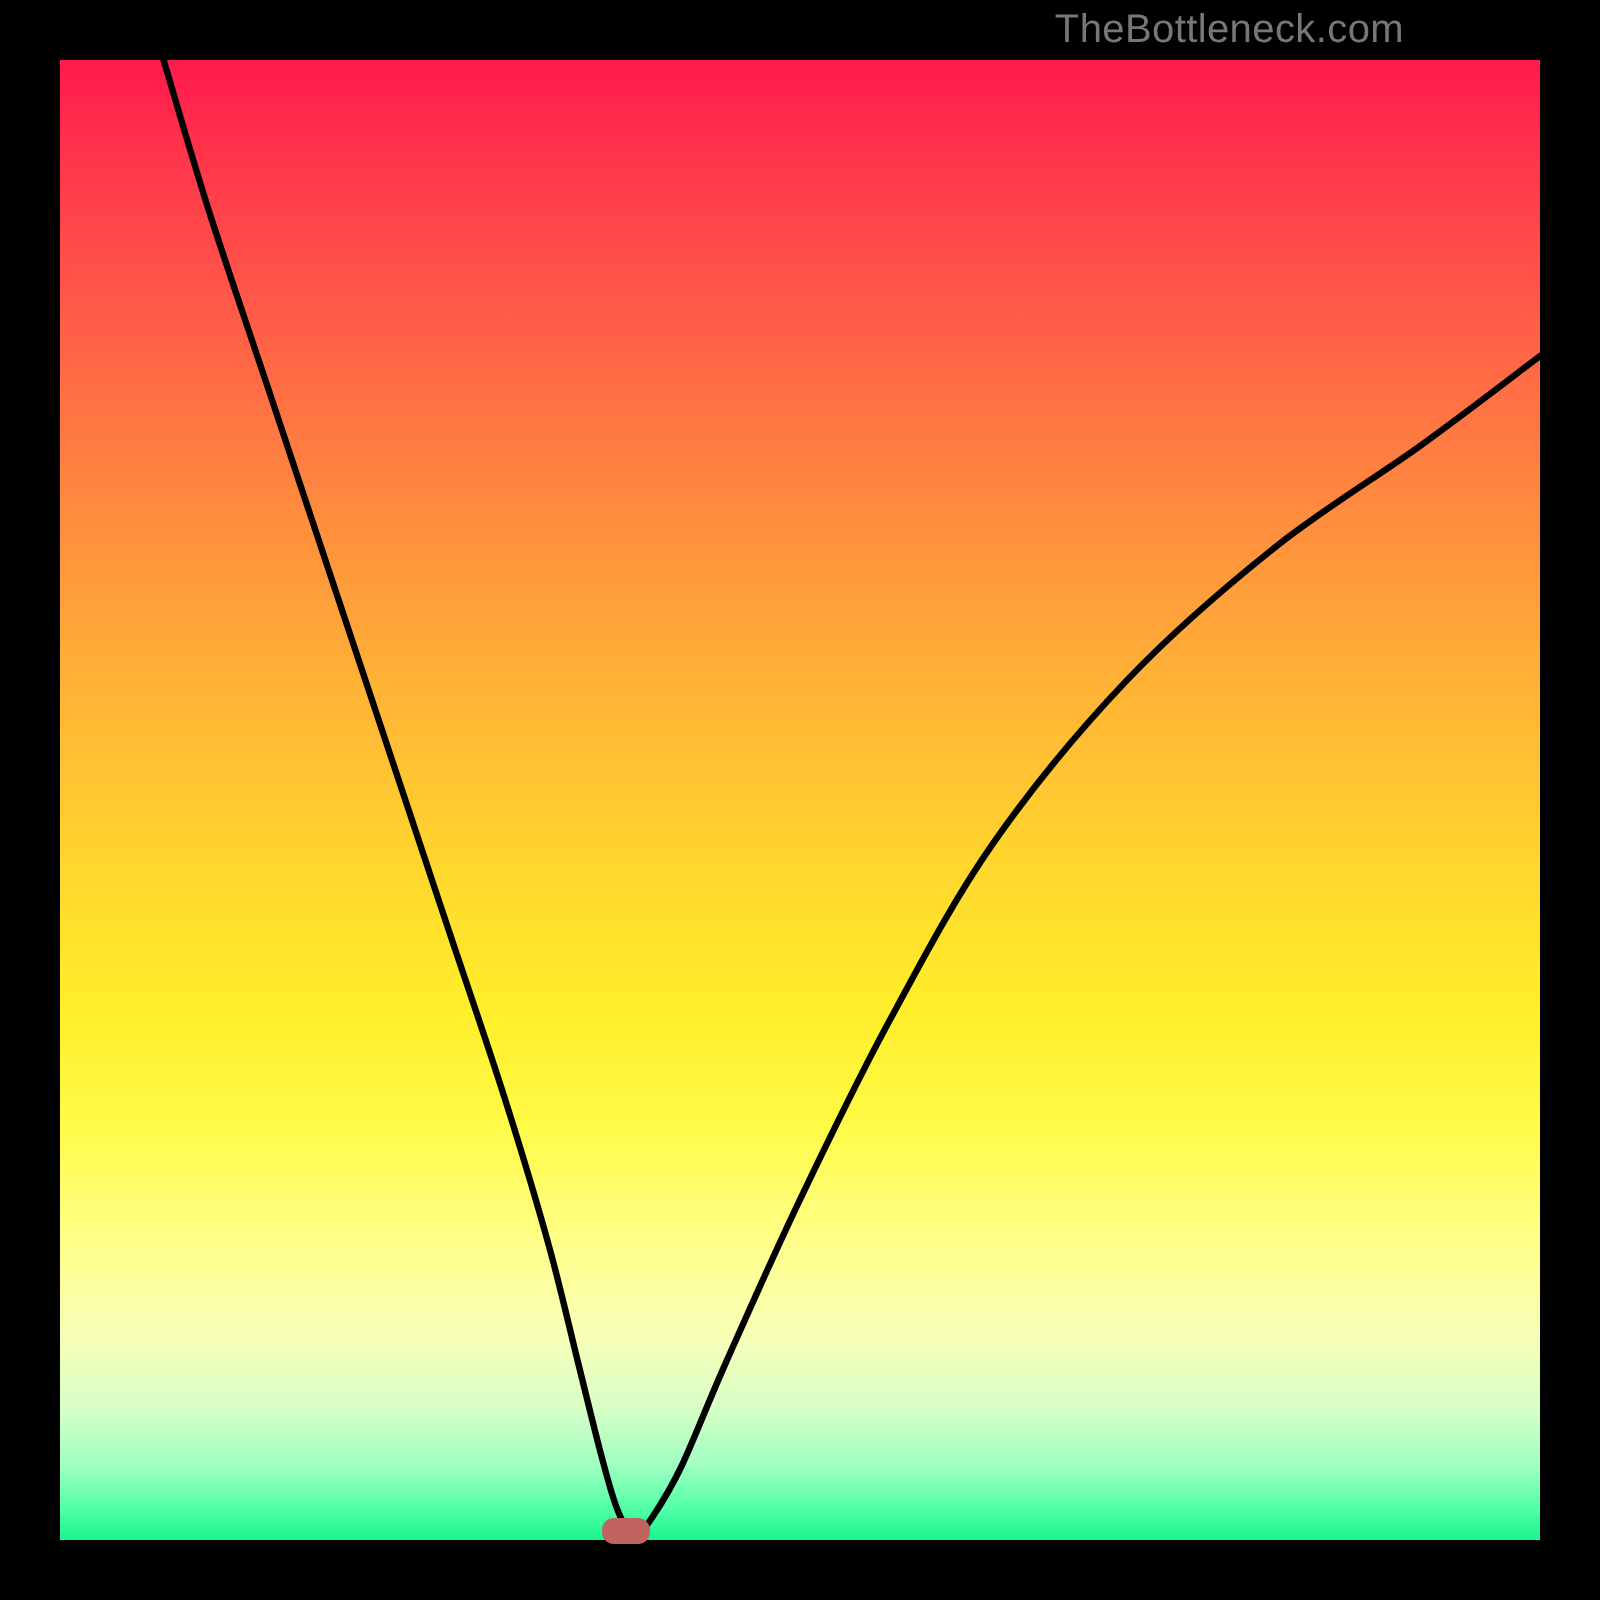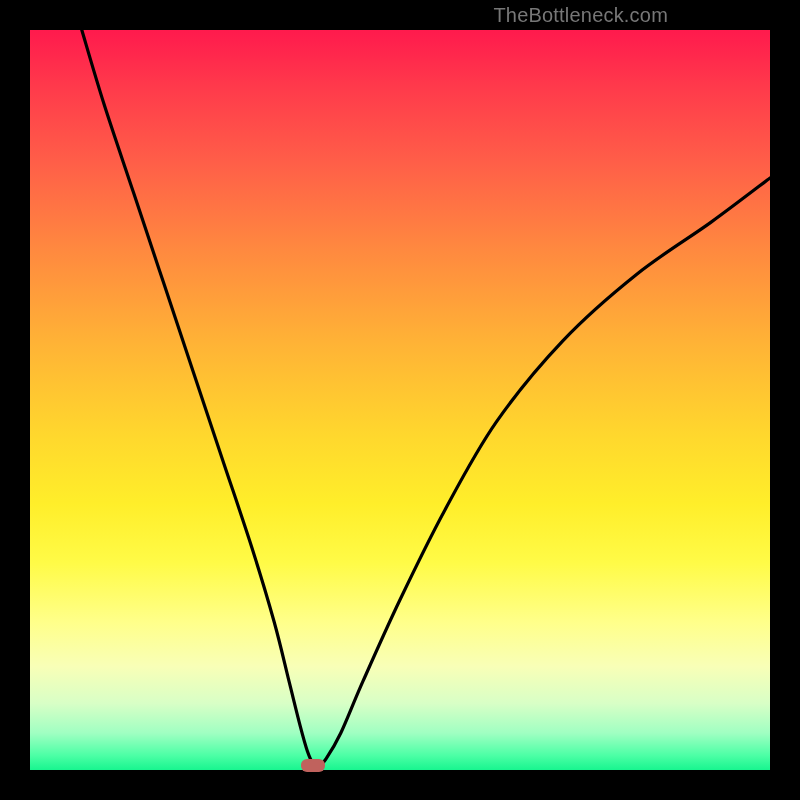--- a/index.html
+++ b/index.html
@@ -9,20 +9,21 @@
     height: 800px;
     overflow: hidden;
     background: #000;
     font-family: Arial, Helvetica, sans-serif;
   }
   .container {
     position: relative;
     width: 676px;
     height: 800px;
     background: #000;
+    padding-left: 34px;
   }
   .plot-area {
     position: absolute;
     left: 30px;
     top: 30px;
     width: 740px;
     height: 740px;
     background: linear-gradient(to bottom,
       #ff1a4d 0%,
       #ff3b4b 8%,

